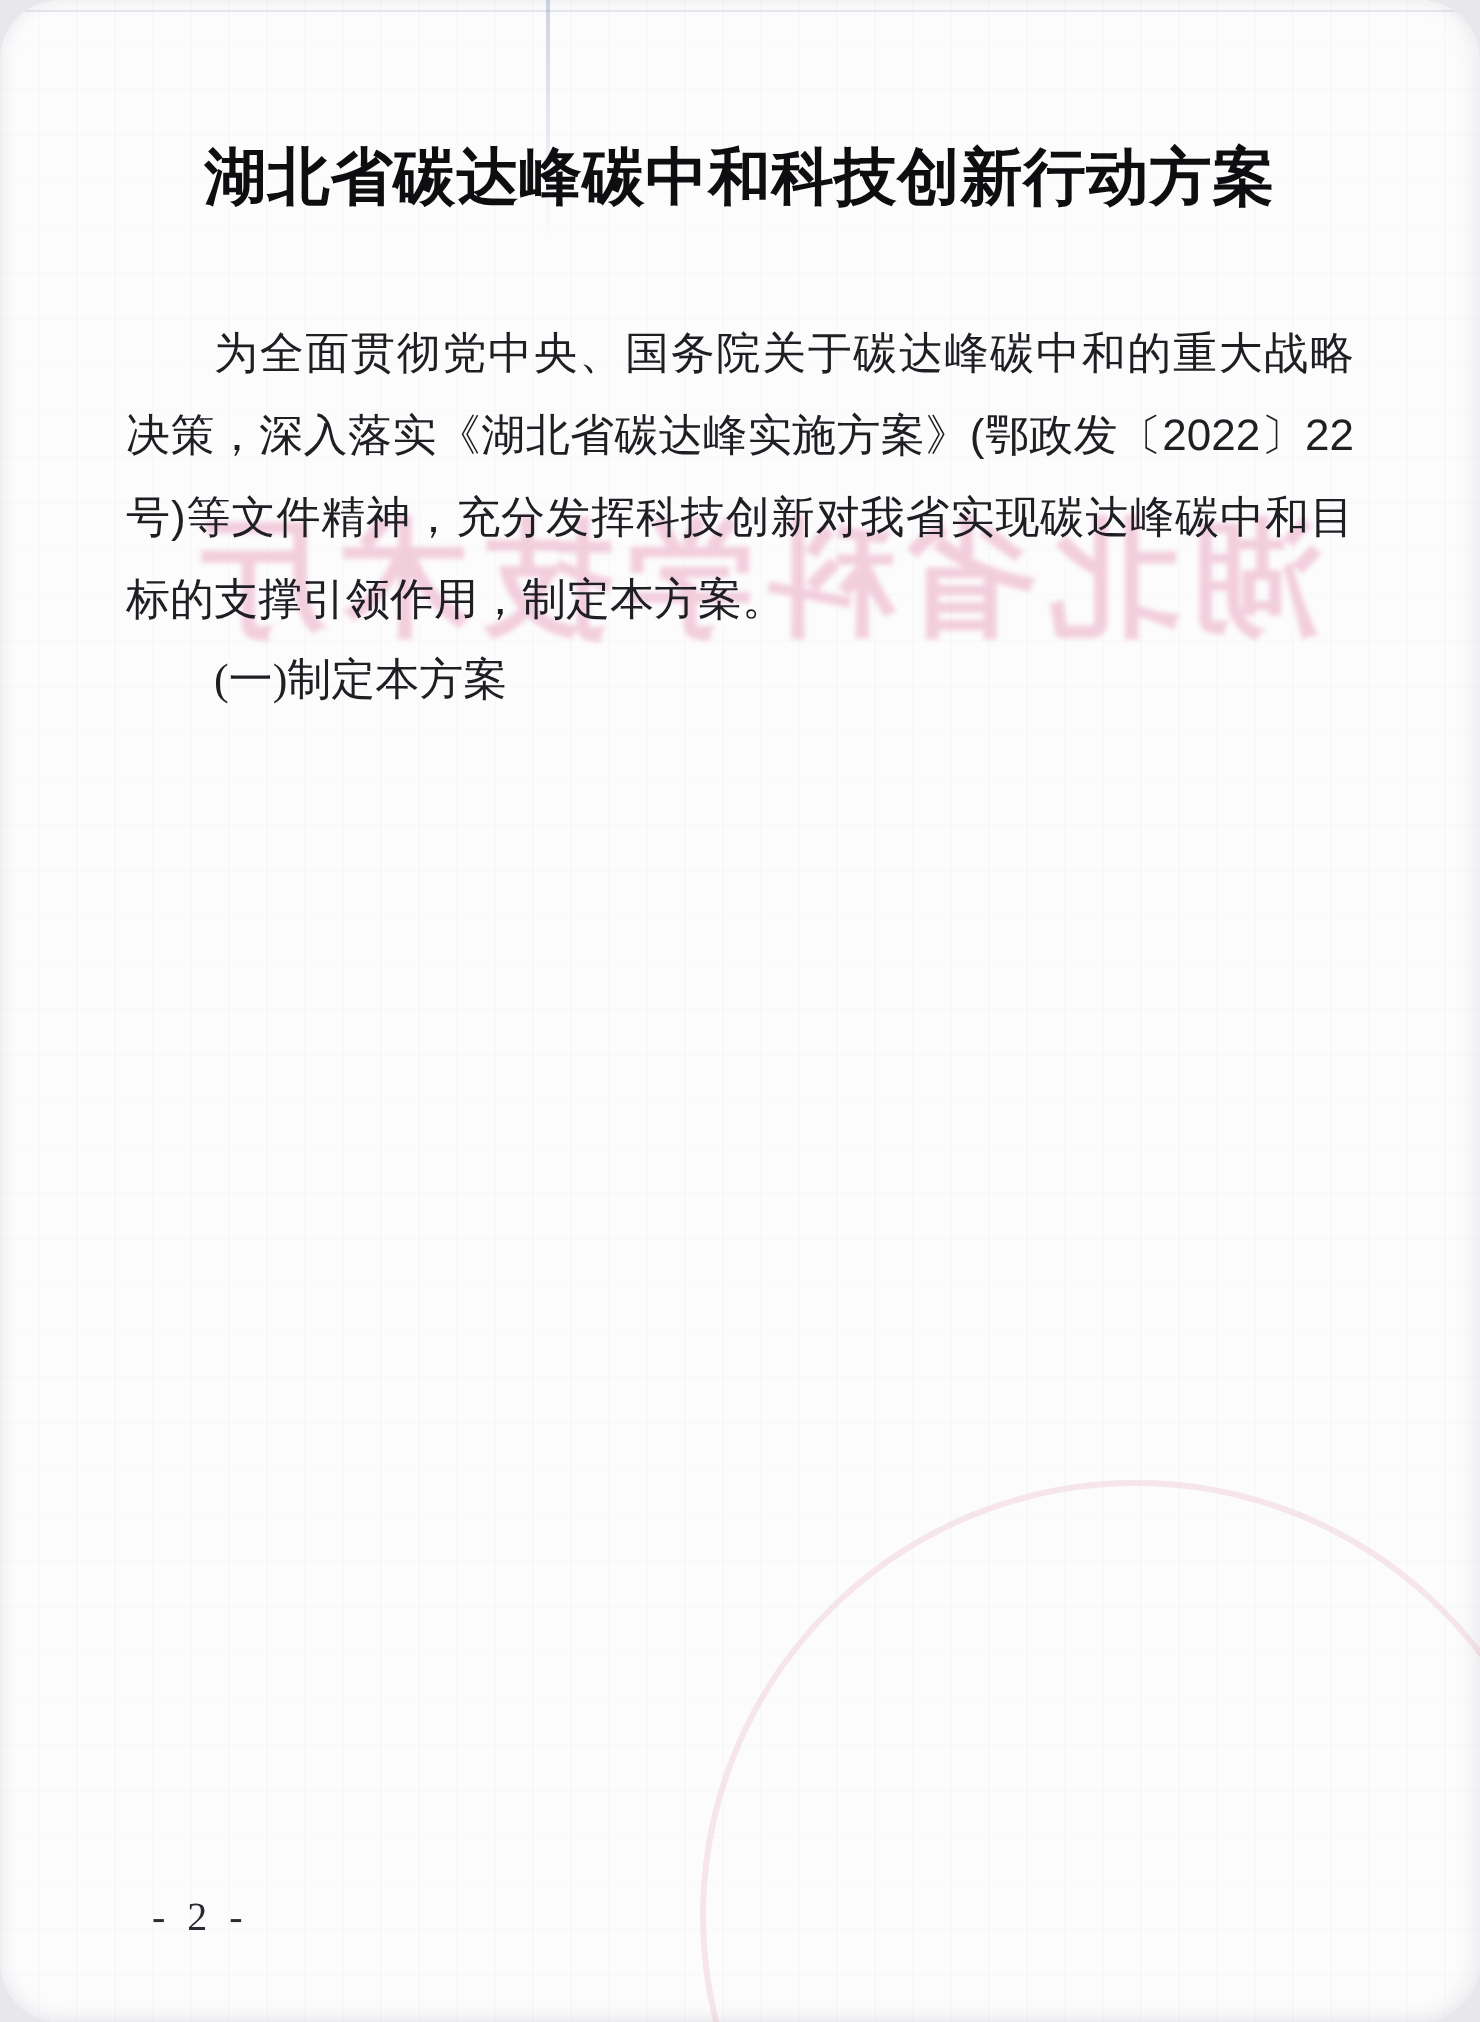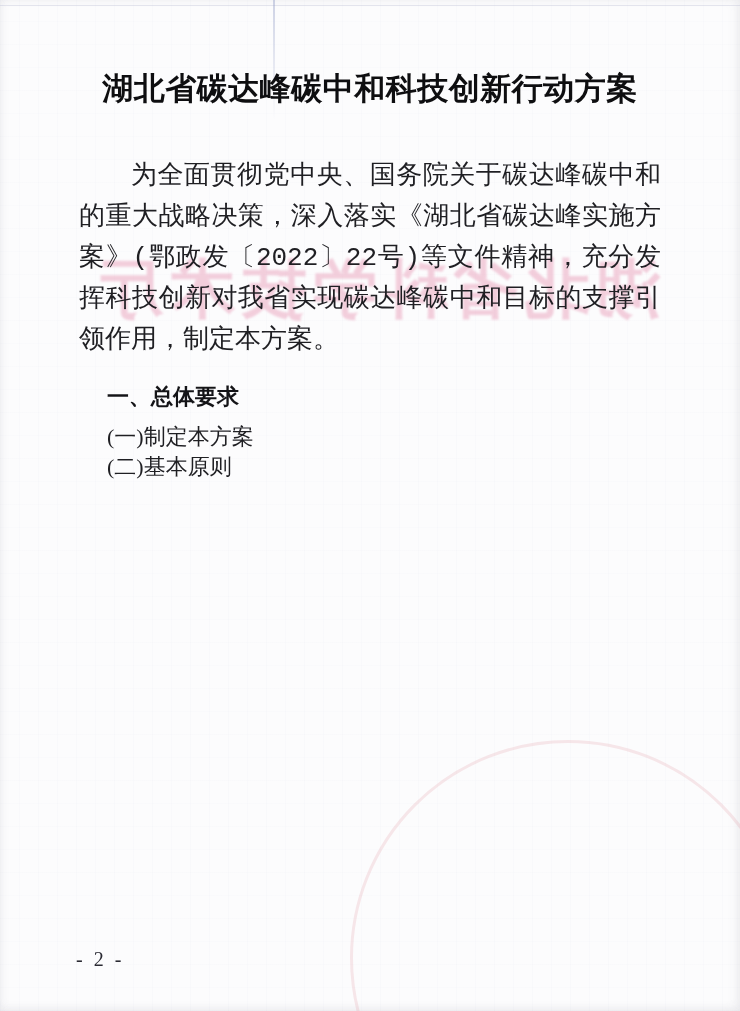--- a/index.html
+++ b/index.html
@@ -16,20 +16,21 @@
     background-color: #fcfcfd;
     background-image:
       repeating-linear-gradient(90deg, rgba(205,210,228,0.07) 0 1px, transparent 1px 19px),
       repeating-linear-gradient(0deg, rgba(205,210,228,0.05) 0 1px, transparent 1px 23px);
     overflow: hidden;
     box-shadow:
       inset -5px 0 10px rgba(70,75,100,0.05),
       inset 0 -4px 10px rgba(70,75,100,0.04),
       inset 3px 0 8px rgba(70,75,100,0.04);
     color: #1f1f23;
+    border-radius: 30px;
   }
   .page::before {
     content: "";
     position: absolute;
     left: 0; top: 5px;
     width: 100%; height: 1px;
     background: rgba(175,180,205,0.30);
   }
   .crease {
     position: absolute;
@@ -75,26 +76,26 @@
     margin: 0 0 48px 0;
     font-size: 31px;
     line-height: 38px;
     font-weight: 700;
     text-align: center;
     letter-spacing: 0.5px;
     color: #0e0e10;
     font-family: "Liberation Serif", serif;
   }
   p.body {
-    margin: 16px;
-    font-size: 26px;
+    margin: 0;
+    font-size: 22px;
     line-height: 41px;
     text-align: justify;
     text-indent: 2em;
-    font-family: Liberation Mono, monospace;
+    font-family: Liberation Sans, sans-serif;
     color: #1f1f23;
   }
   h2.sec {
     margin: 2px 0 0 0;
     font-size: 22px;
     line-height: 40px;
     font-weight: 700;
     text-indent: 2em;
     font-family: "Liberation Sans", sans-serif;
     color: #141417;
@@ -131,25 +132,23 @@
   <div class="watermark">湖北省科学技术厅</div>
 
   <div class="seal-arc"></div>
 
   <div class="content">
 
     <h1 class="doc-title">湖北省碳达峰碳中和科技创新行动方案</h1>
 
     <p class="body p1">为全面贯彻党中央、国务院关于碳达峰碳中和的重大战略决策，深入落实《湖北省碳达峰实施方案》(鄂政发〔2022〕22号)等文件精神，充分发挥科技创新对我省实现碳达峰碳中和目标的支撑引领作用，制定本方案。</p>
 
-    <h2 class="sec">一、总体要求</h2>
 
     <h3 class="sub">(一)制定本方案</h3>
 
 
-    <h3 class="sub second">(二)基本原则</h3>
 
 
   </div>
 
   <div class="pagenum">- 2 -</div>
 
 </div>
 
 </body></html>

